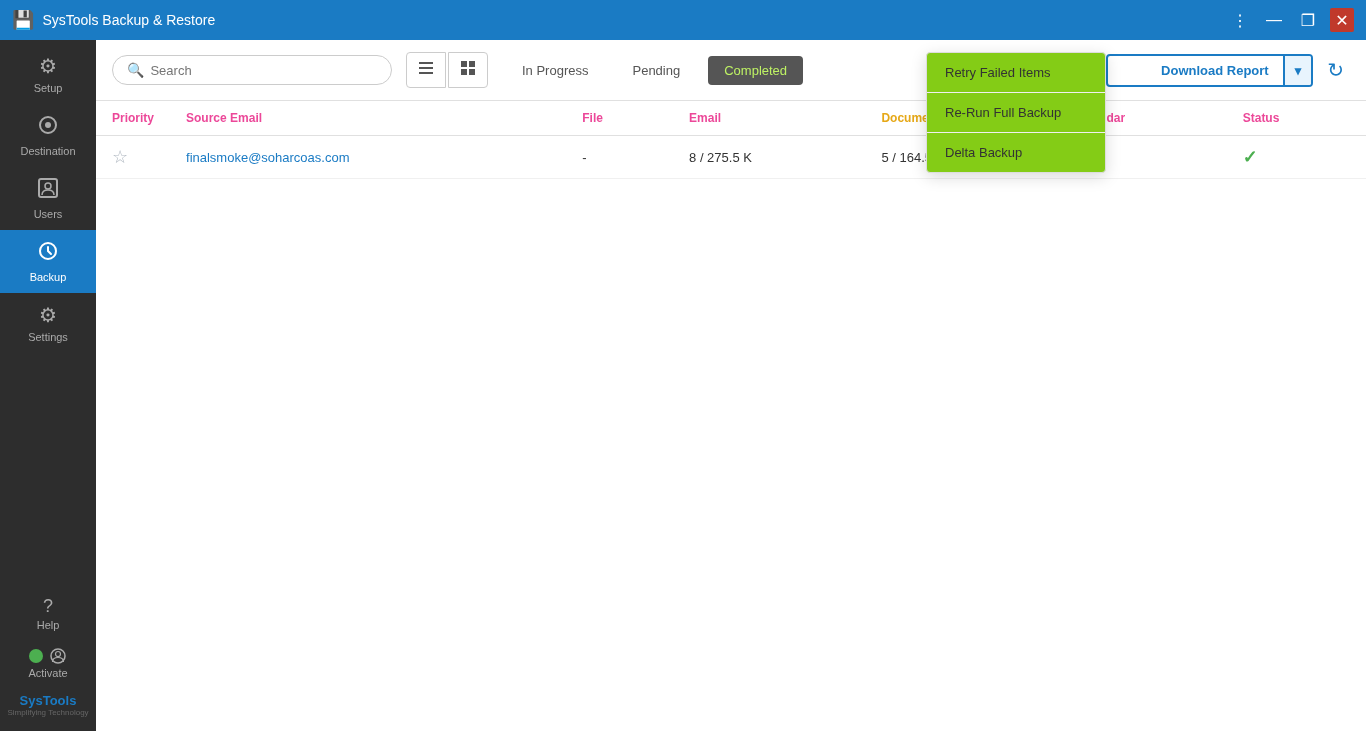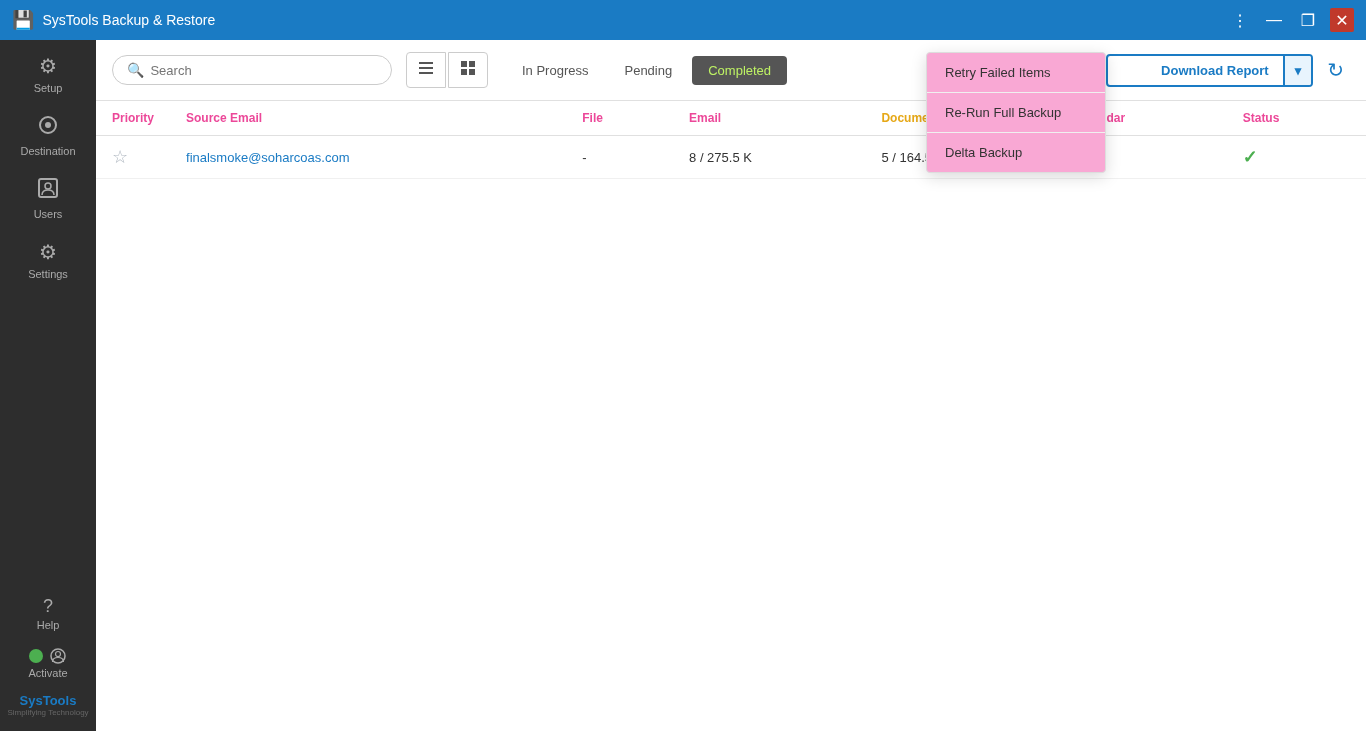--- a/index.html
+++ b/index.html
@@ -125,21 +125,21 @@
       border: 1px solid #ccc;
       background: white;
       padding: 6px 10px;
       cursor: pointer;
       font-size: 16px;
       color: #555;
     }
     .view-btn:first-child { border-radius: 4px 0 0 4px; }
     .view-btn:last-child { border-radius: 0 4px 4px 0; }
 
-    .status-tabs { display: flex; gap: 4px; margin-left: 8px; }
+    .status-tabs { display: flex; gap: 12px; margin-left: 8px; }
     .status-tab {
       padding: 7px 16px;
       border: none;
       background: none;
       cursor: pointer;
       font-size: 13px;
       color: #555;
       border-radius: 4px;
     }
     .status-tab.active { background: #555; color: #bef264; border-radius: 4px; }
@@ -218,21 +218,21 @@
     .star-btn { background: none; border: none; cursor: pointer; font-size: 18px; color: #b0b8c1; }
     .email-link { color: #1a7bc4; text-decoration: none; }
     .file-val { color: #555; }
     .email-val { color: #e6a817; }
     .doc-val { color: #e6a817; }
     .status-check { color: #4caf50; font-size: 18px; font-weight: bold; }
     .dropdown-menu {
       position: absolute;
       top: 52px;
       right: 260px;
-      background: #f9a8d4;
+      background: #84cc16;
       border: 1px solid #ddd;
       border-radius: 4px;
       box-shadow: 0 4px 16px rgba(0,0,0,0.15);
       z-index: 100;
       min-width: 180px;
     }
     .dropdown-item {
       padding: 12px 18px;
       cursor: pointer;
       font-size: 13px;
@@ -290,20 +290,29 @@
       <span class="icon">
         <svg width="22" height="22" viewBox="0 0 22 22" fill="none">
           <rect x="2" y="2" width="18" height="18" rx="2" stroke="#aaa" stroke-width="2"></rect>
           <circle cx="11" cy="9" r="3" stroke="#aaa" stroke-width="1.5"></circle>
           <path d="M5 18c0-3.314 2.686-5 6-5s6 1.686 6 5" stroke="#aaa" stroke-width="1.5"></path>
         </svg>
       </span>
       <span>Users</span>
     </div>
 
+    <div class="sidebar-item active">
+      <span class="icon">
+        <svg width="22" height="22" viewBox="0 0 22 22" fill="none">
+          <circle cx="11" cy="11" r="8" stroke="white" stroke-width="2"></circle>
+          <path d="M11 7v4l3 3" stroke="white" stroke-width="2" stroke-linecap="round"></path>
+        </svg>
+      </span>
+      <span>Backup</span>
+    </div>
 
     <div class="sidebar-item">
       <span class="icon">⚙</span>
       <span>Settings</span>
     </div>
 
     <div class="sidebar-bottom">
       <div class="sidebar-help">
         <span style="font-size:18px; color:#aaa;">?</span>
         <span>Help</span>

